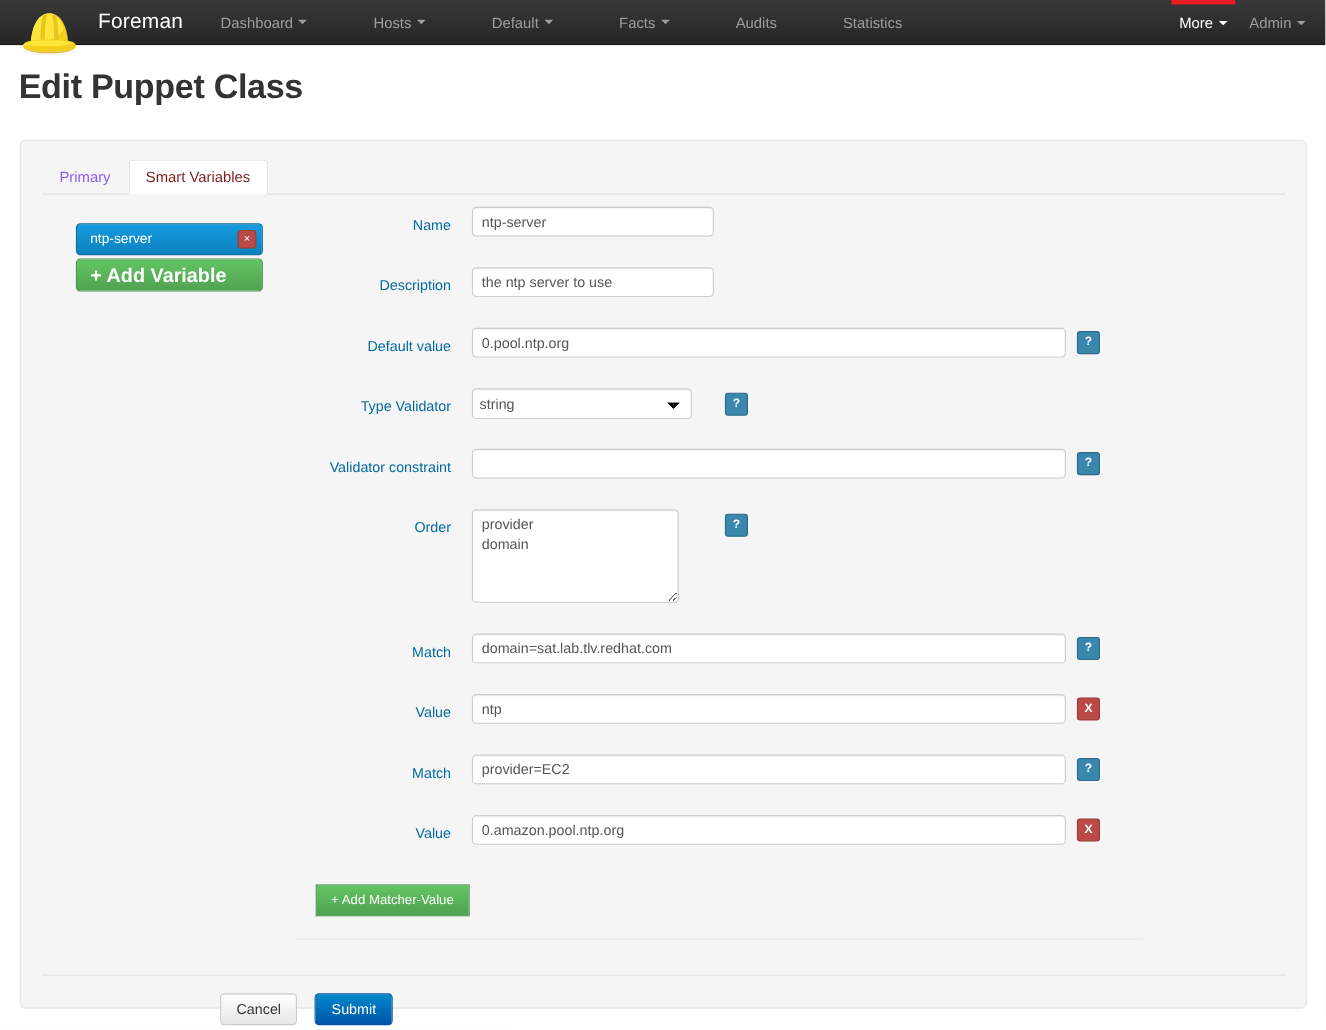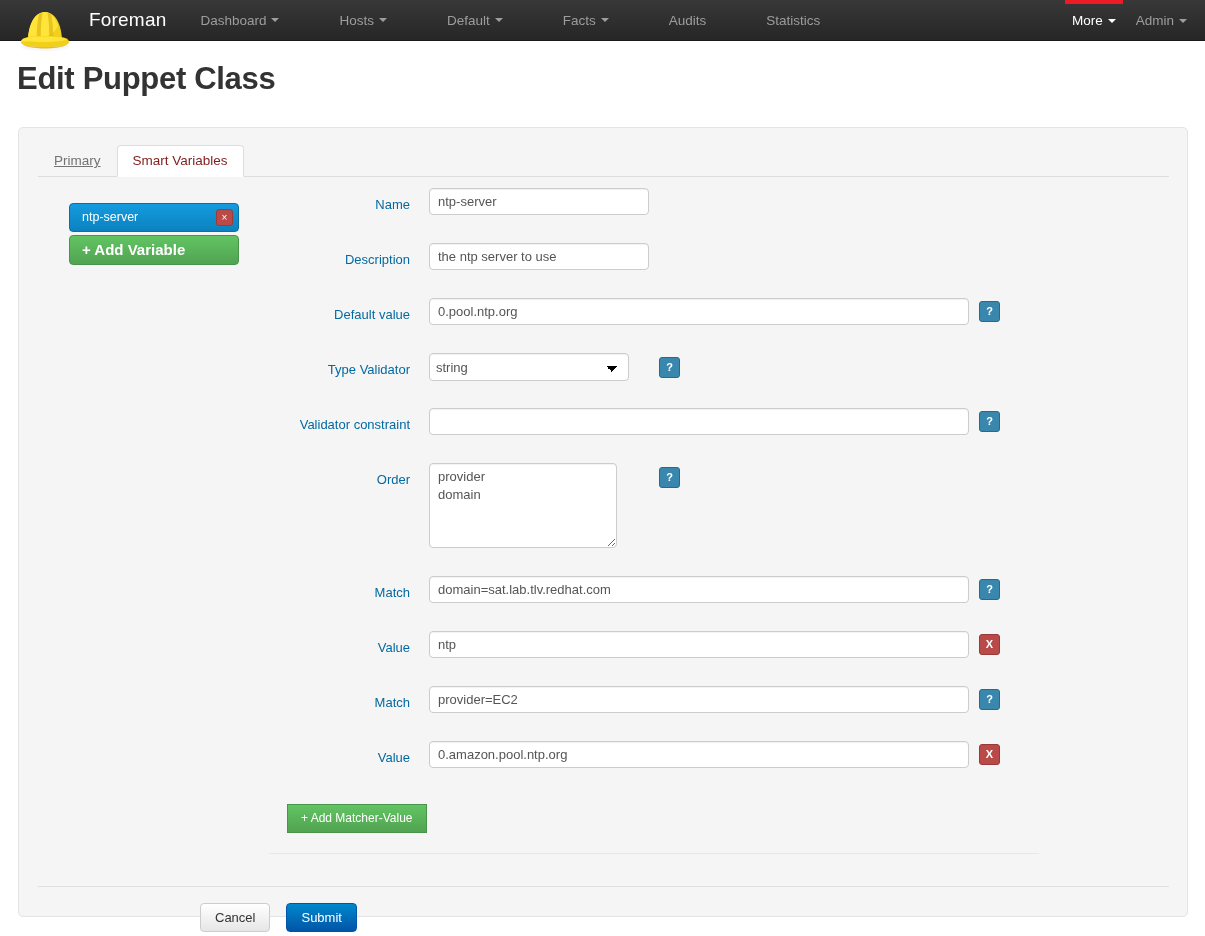--- a/index.html
+++ b/index.html
@@ -118,21 +118,21 @@
   .tab {
     font-size: 13.5px;
     padding: 7px 15px 7px 15px;
     line-height: 16px;
     cursor: pointer;
     border: 1px solid transparent;
     border-radius: 4px 4px 0 0;
     margin-bottom: -1px;
     position: relative;
   }
-  .tab.link { color: #737373; text-decoration: underline; }
+  .tab.link { color: #8b5cf6; }
   .tab.active {
     color: #7f1d1d;
     background: #ffffff;
     border-color: #dddddd;
     border-bottom-color: #ffffff;
   }
 
   
   .var-list {
     position: absolute;
@@ -169,21 +169,21 @@
     text-align: center;
     cursor: pointer;
   }
   .var-add {
     height: 30px;
     background: #5bb75b;
     background: linear-gradient(to bottom, #62c462 0%, #51a351 100%);
     border: 1px solid #4a934a;
     border-radius: 4px;
     color: #ffffff;
-    font-size: 15px;
+    font-size: 18px;
     font-weight: bold;
     line-height: 28px;
     padding-left: 12px;
     cursor: pointer;
   }
 
   
   .form {
     position: absolute;
     left: 0;

